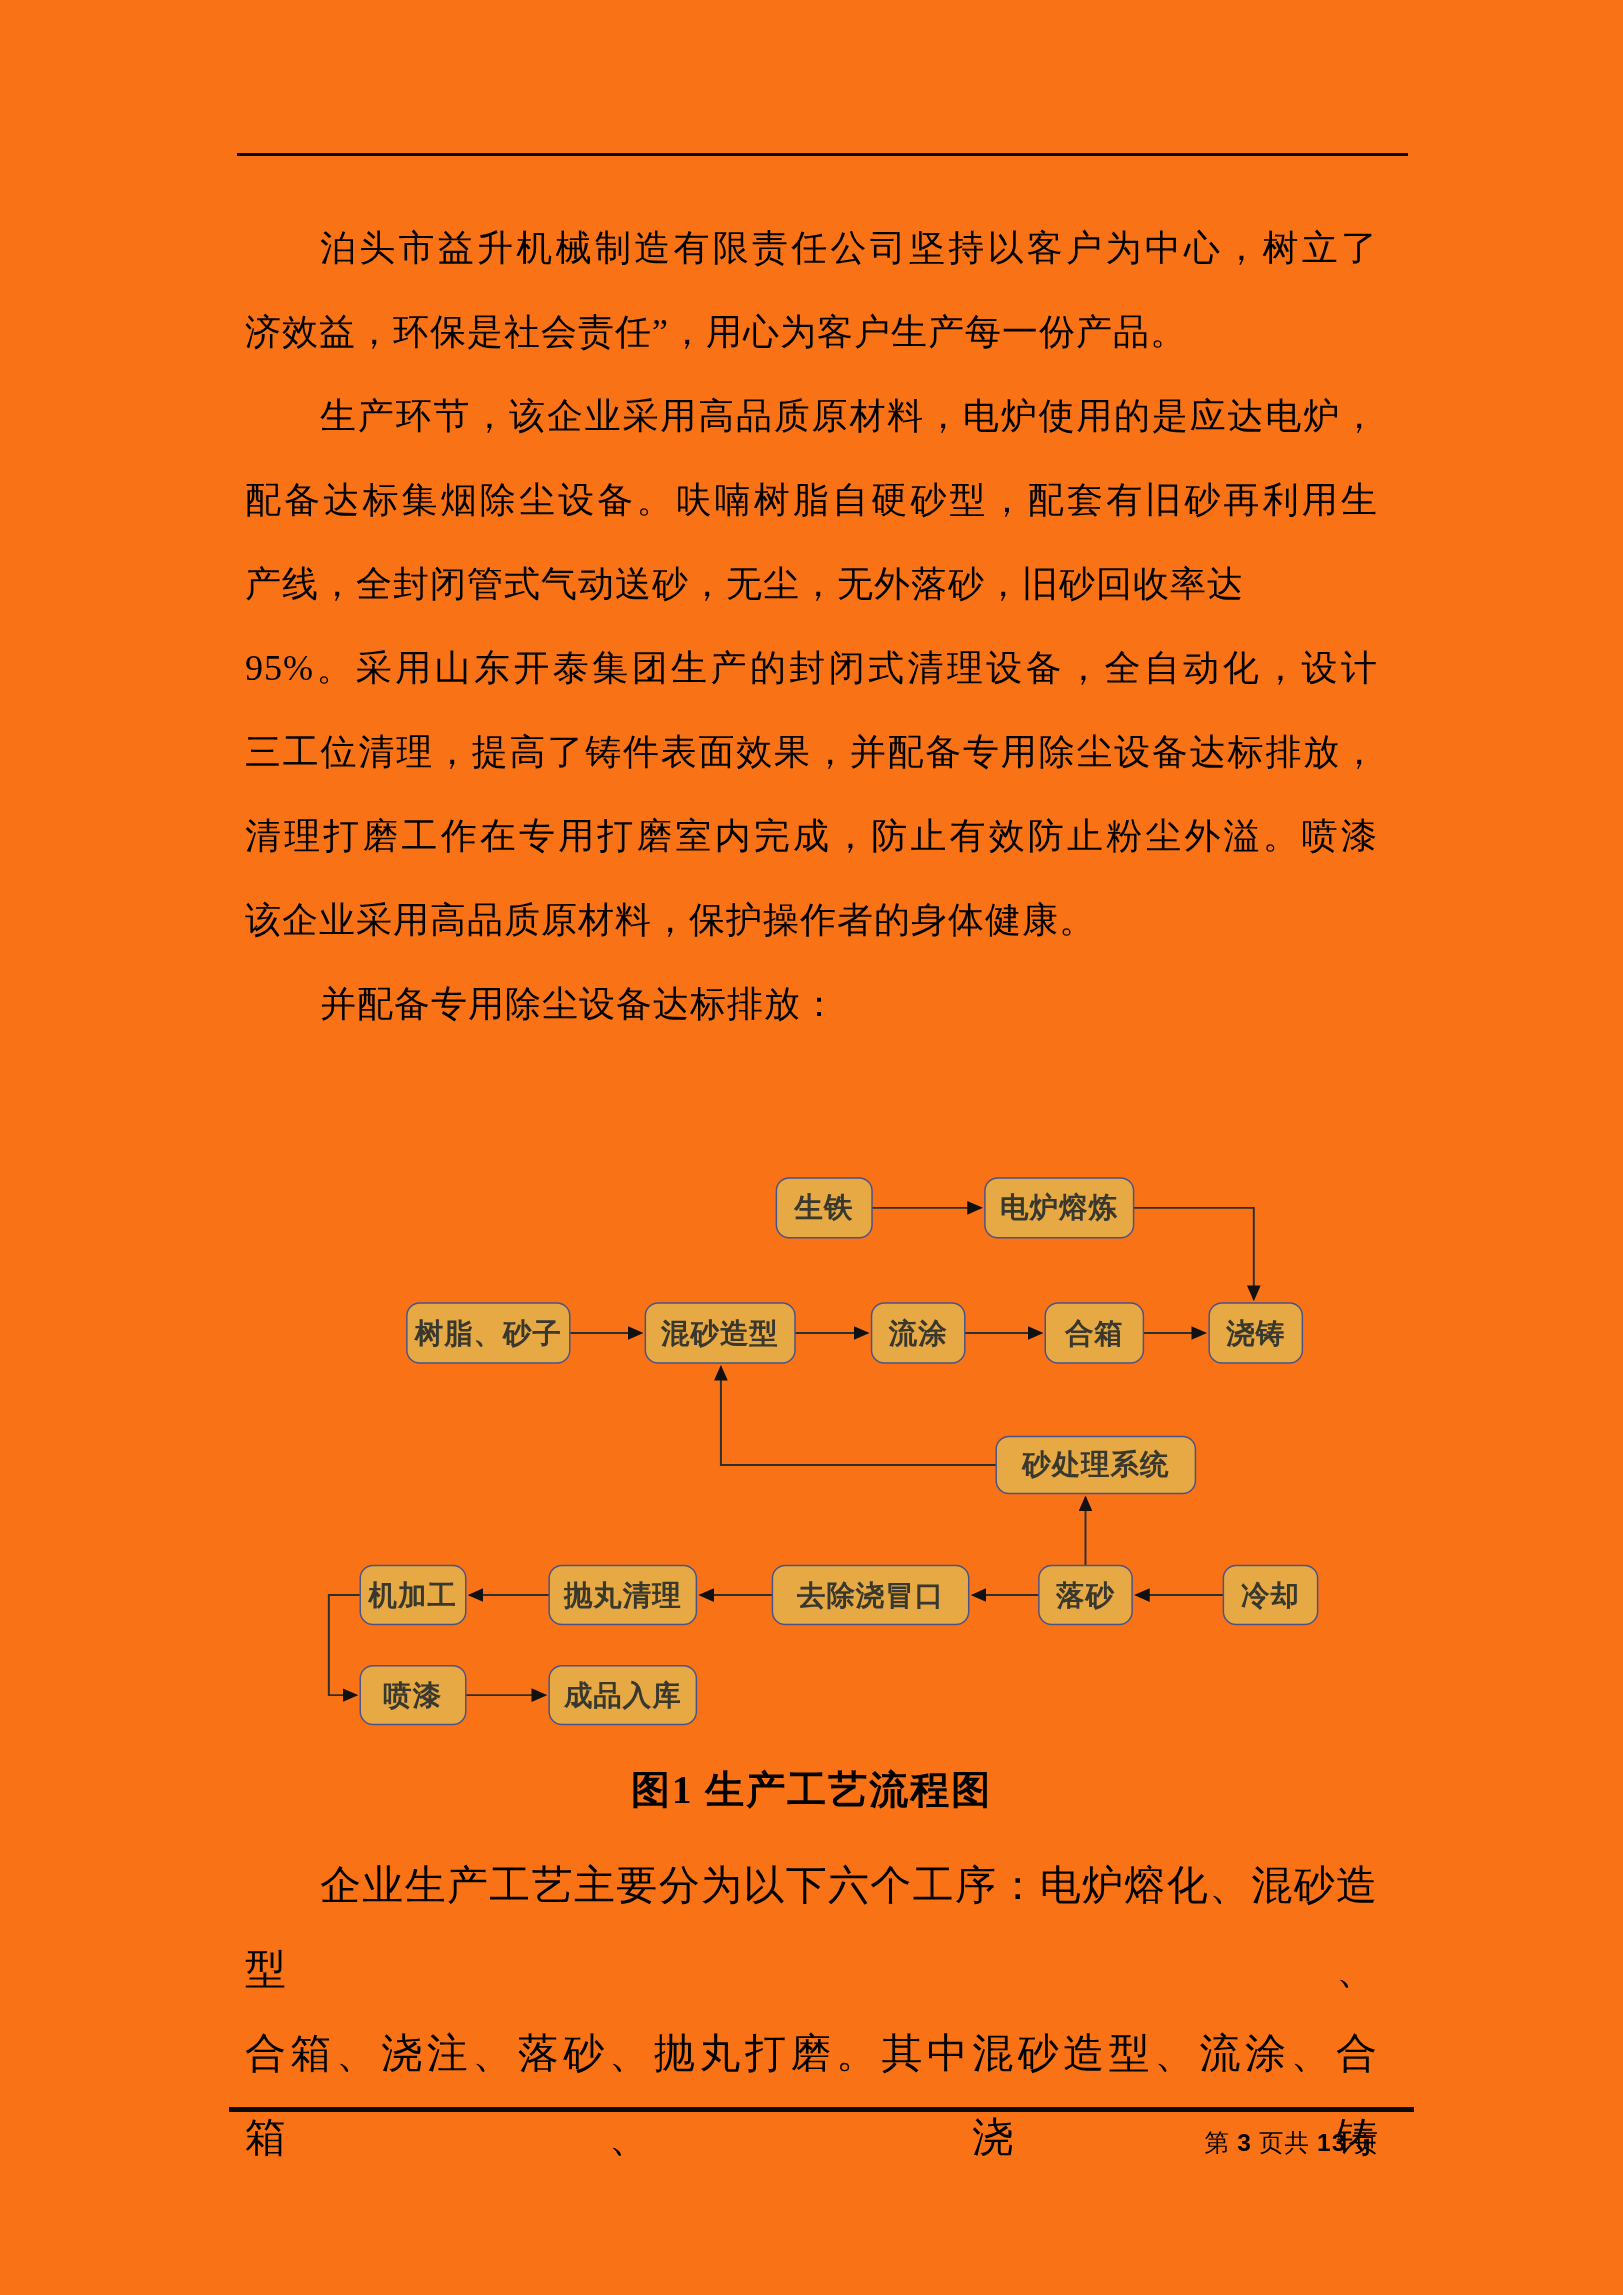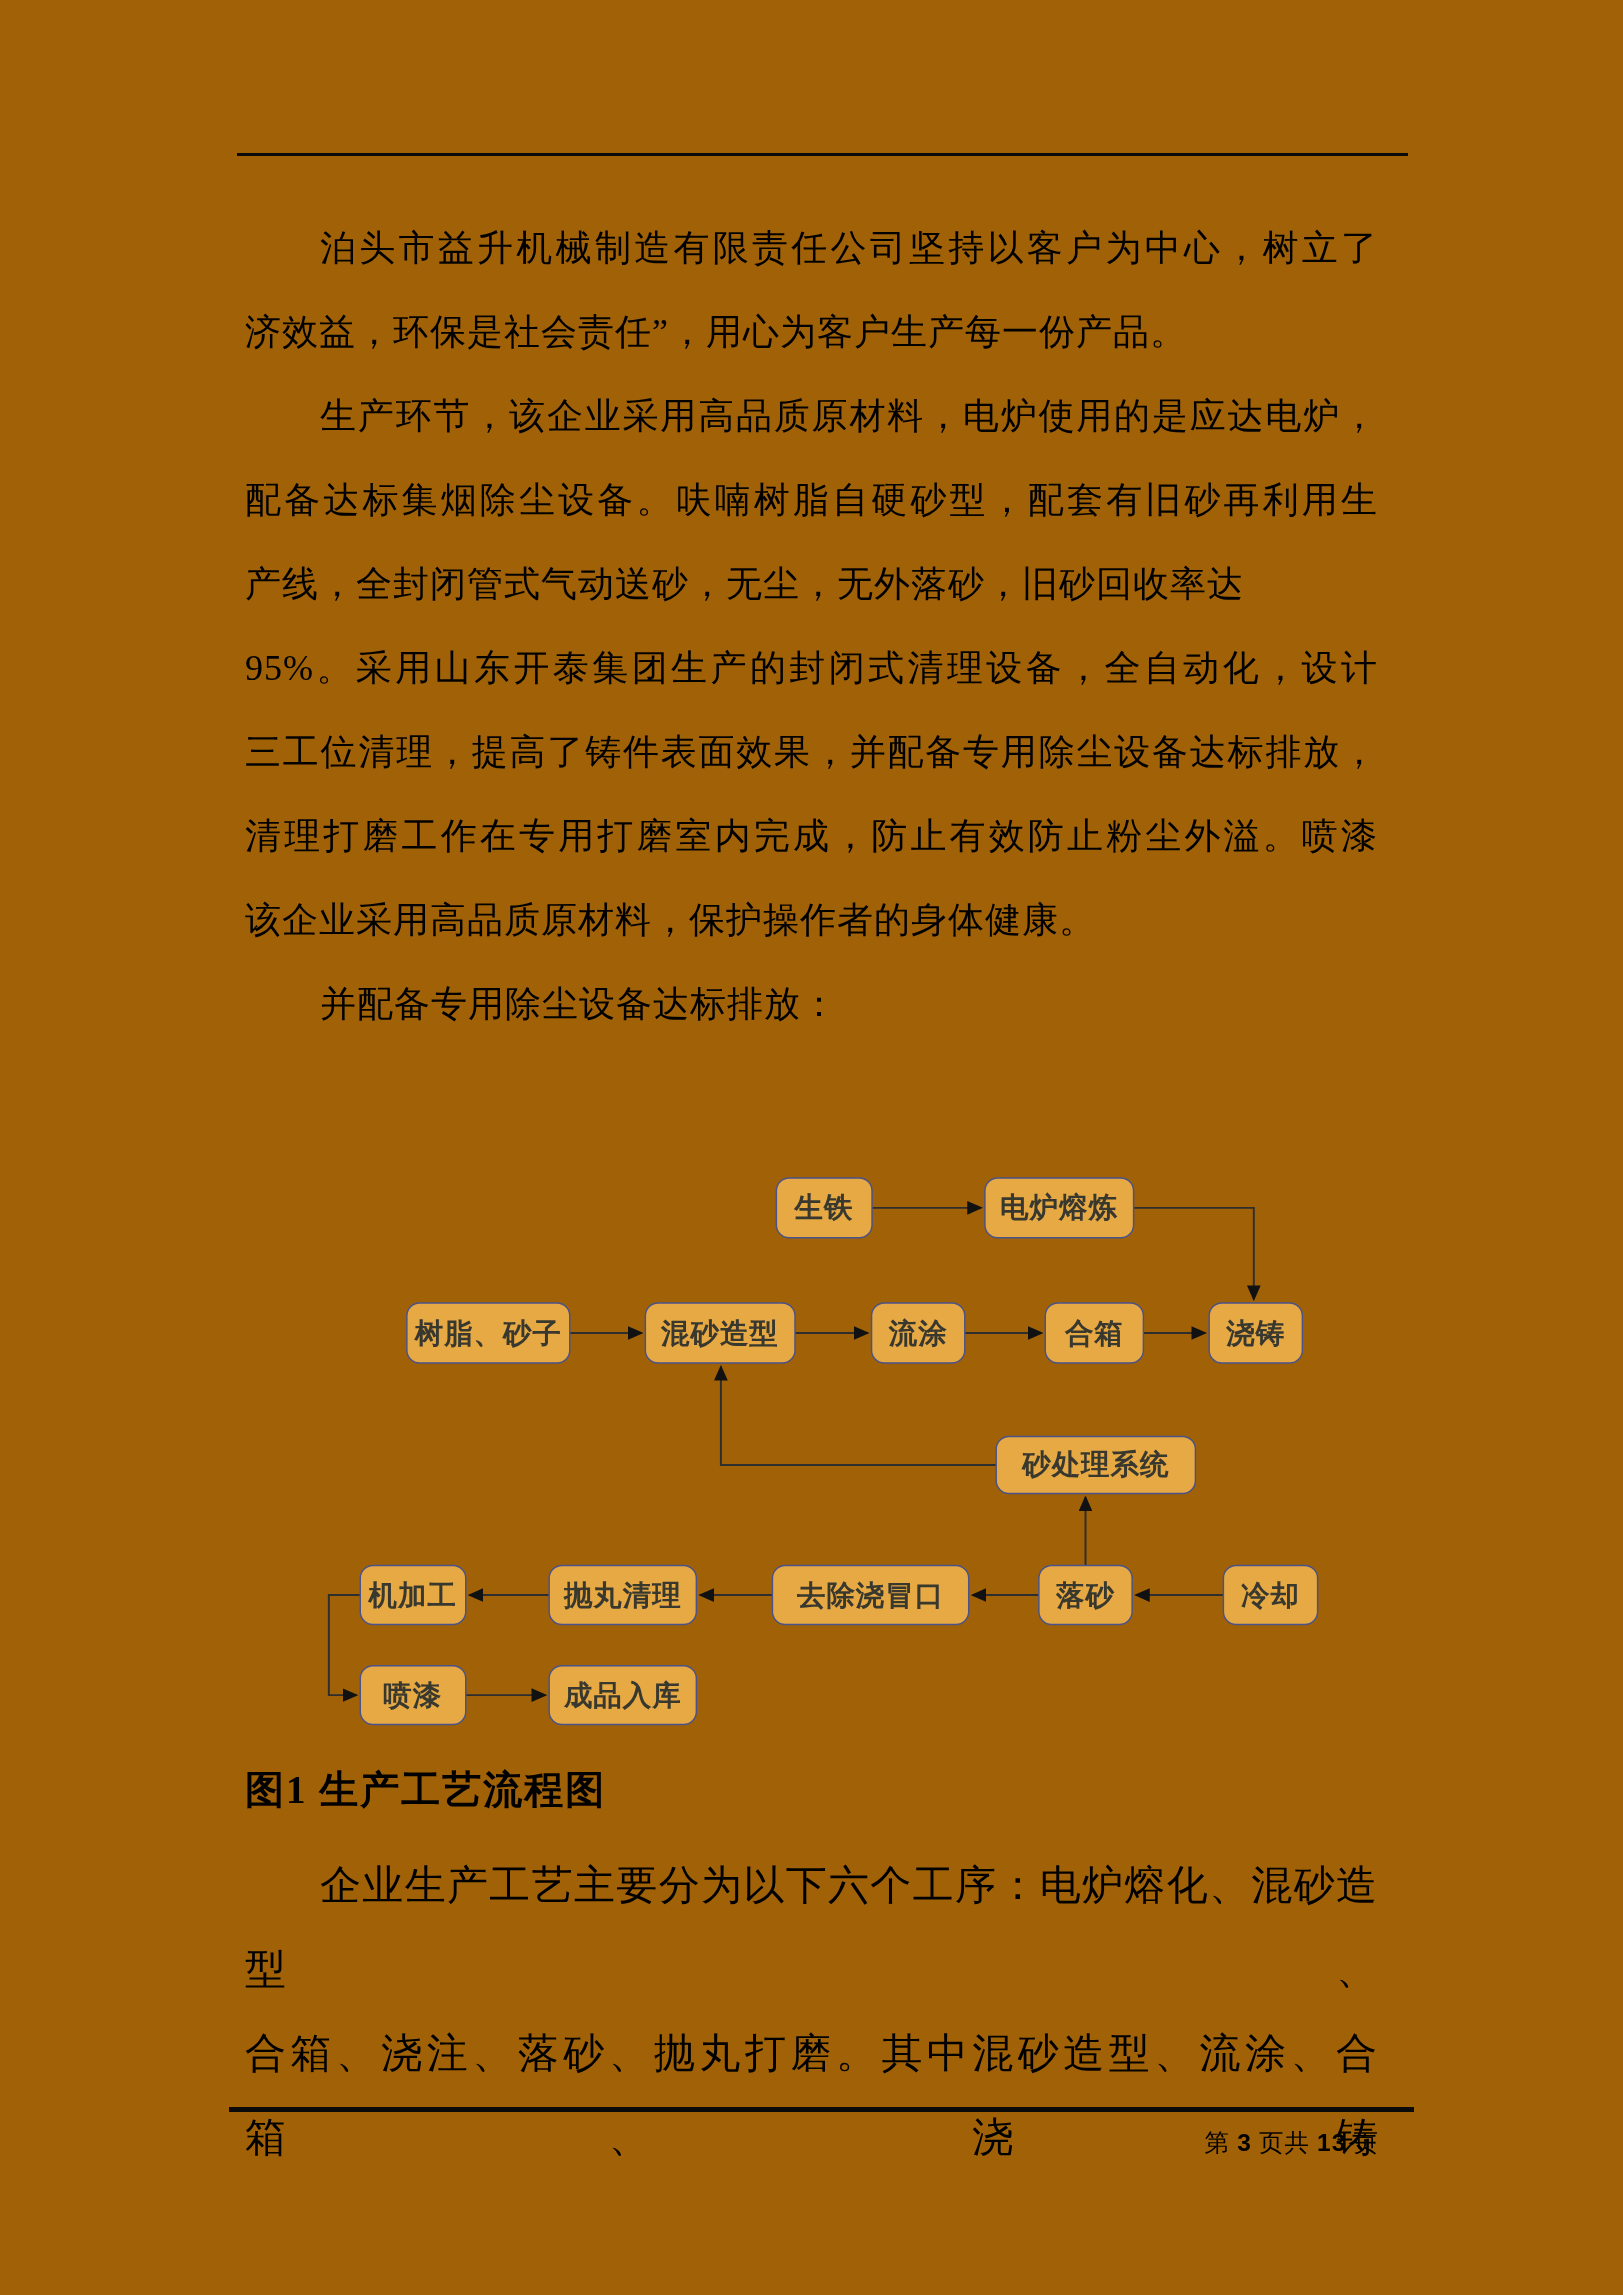--- a/index.html
+++ b/index.html
@@ -1,41 +1,41 @@
 <!DOCTYPE html>
 <html lang="zh" style="font-size:7.9px"><head>
 <meta charset="utf-8">
 <style>
   html,body{margin:0;padding:0;background:#ffffff;}
   .page{
     position:relative;
     width:1623px;
     height:2295px;
-    background:#a16207;
+    background:#f97316;
     font-family:"Liberation Serif","DejaVu Serif",serif;
     color:#000;
     overflow:hidden;
   }
   .rule{position:absolute;background:#0a0a0a;}
   .header-rule{left:237px;top:153px;width:1171px;height:2.9px;}
   .footer-rule{left:229px;top:2107px;width:1185px;height:4.9px;}
   .textcol{
     position:absolute;left:245px;top:206px;width:1133px;
     font-size:36px;letter-spacing:1px;line-height:84px;
   }
   .textcol2{
     position:absolute;left:245px;top:1843px;width:1133px;
     font-size:41px;letter-spacing:1px;line-height:84px;
   }
   .line{min-height:84px;}
   .indent{text-indent:75px;}
   .justify{text-align:justify;text-align-last:justify;text-justify:inter-character;}
   .caption{
     position:absolute;left:245px;top:1760px;width:1133px;height:59px;
-    line-height:59px;font-weight:bold;font-size:39px;
+    line-height:59px;text-align:center;font-weight:bold;font-size:39px;
     letter-spacing:2px;
   }
   .flowchart{position:absolute;left:294px;top:1163px;width:1055px;height:604px;}
   .footer-text{
     position:absolute;left:245px;top:2123px;width:1134px;height:39px;
     text-align:right;font-size:24.5px;line-height:39px;letter-spacing:1px;
   }
   .footer-text .num{font-family:"Liberation Sans","DejaVu Sans",sans-serif;font-weight:bold;}
   svg text{
     font-family:"Liberation Serif","DejaVu Serif",serif;

